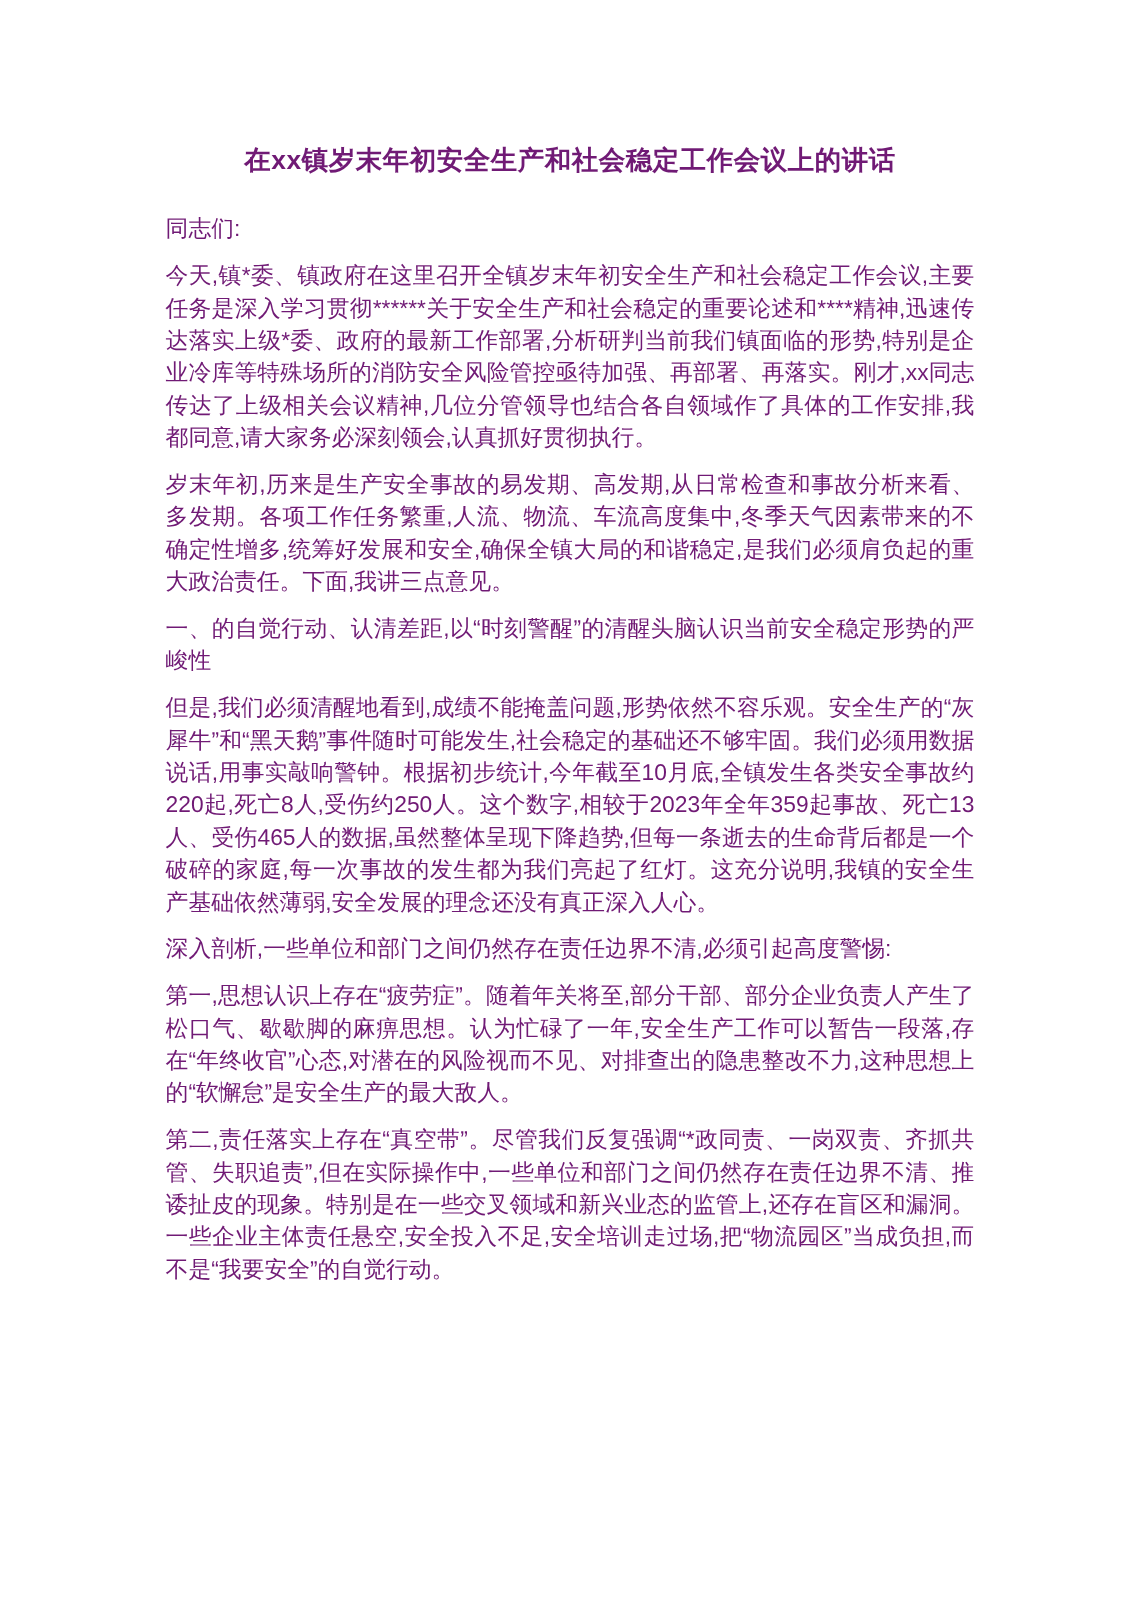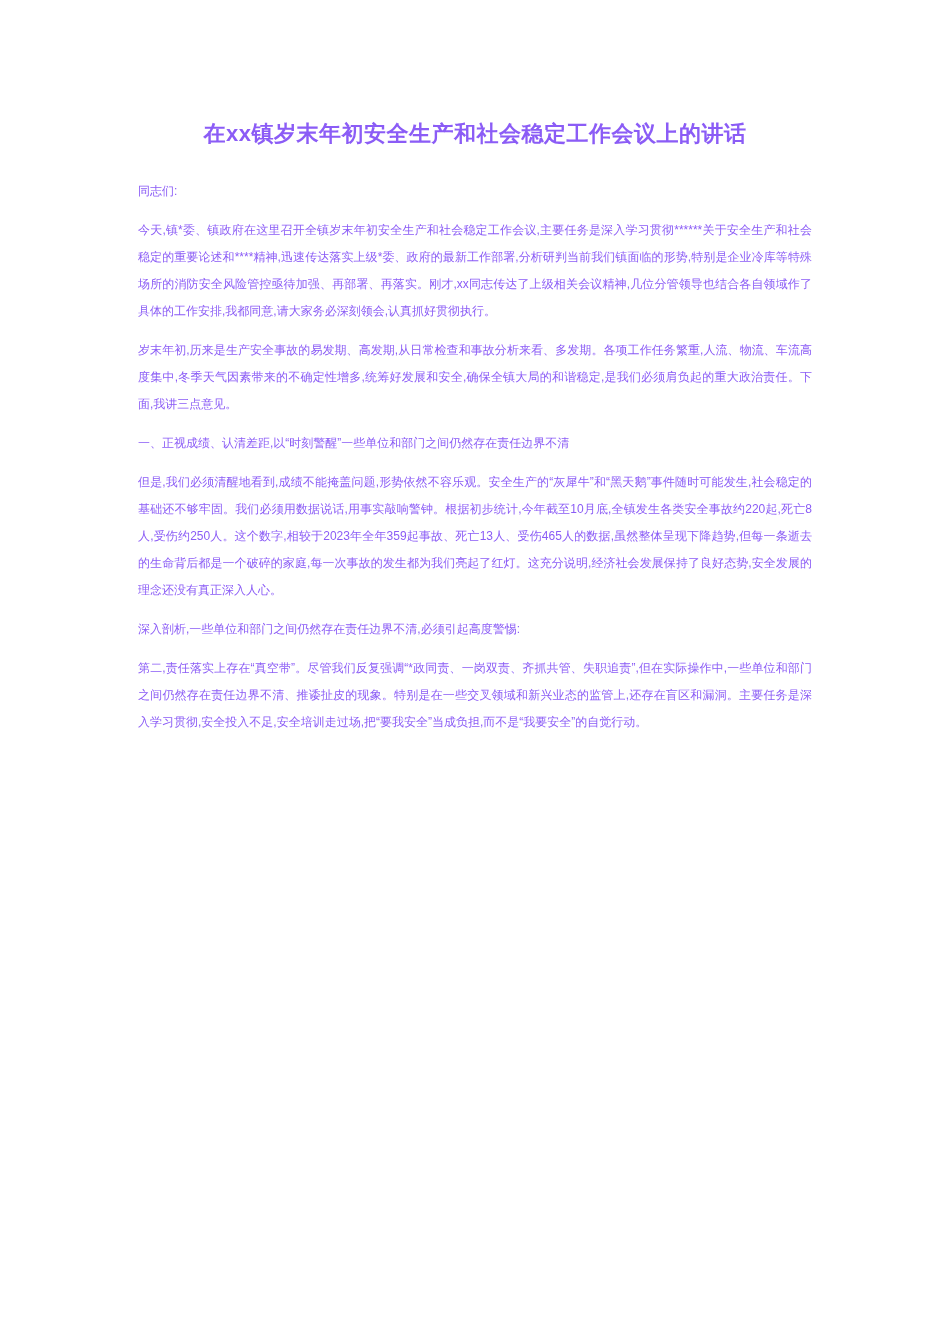--- a/index.html
+++ b/index.html
@@ -7,49 +7,50 @@
     padding: 0;
     background: #ffffff;
   }
   .page {
     width: 950px;
     min-height: 1344px;
     margin: 0 auto;
     box-sizing: border-box;
     padding: 118px 138px 70px 138px;
     background: #ffffff;
-    color: #8b5cf6;
+    color: #701a75;
     font-family: "Liberation Sans", "DejaVu Sans", sans-serif;
   }
   .doc-title {
     font-size: 22px;
     font-weight: bold;
     text-align: center;
     line-height: 1.45;
     margin: 0 0 28px 0;
     letter-spacing: 0.5px;
   }
   .para {
-    font-size: 12px;
+    font-size: 19px;
     line-height: 27px;
     text-align: justify;
     text-justify: inter-ideograph;
     margin: 0 0 12px 0;
     word-break: break-all;
   }
   .para.salutation {
     text-align: left;
   }
 </style>
 </head>
 <body>
 
 <div class="page">
   <h1 class="doc-title">在xx镇岁末年初安全生产和社会稳定工作会议上的讲话</h1>
 
   <p class="para salutation">同志们:</p>
   <p class="para">今天,镇*委、镇政府在这里召开全镇岁末年初安全生产和社会稳定工作会议,主要任务是深入学习贯彻******关于安全生产和社会稳定的重要论述和****精神,迅速传达落实上级*委、政府的最新工作部署,分析研判当前我们镇面临的形势,特别是企业冷库等特殊场所的消防安全风险管控亟待加强、再部署、再落实。刚才,xx同志传达了上级相关会议精神,几位分管领导也结合各自领域作了具体的工作安排,我都同意,请大家务必深刻领会,认真抓好贯彻执行。</p>
   <p class="para">岁末年初,历来是生产安全事故的易发期、高发期,从日常检查和事故分析来看、多发期。各项工作任务繁重,人流、物流、车流高度集中,冬季天气因素带来的不确定性增多,统筹好发展和安全,确保全镇大局的和谐稳定,是我们必须肩负起的重大政治责任。下面,我讲三点意见。</p>
-  <p class="para">一、正视成绩、认清差距,以“时刻警醒”一些单位和部门之间仍然存在责任边界不清</p>
-  <p class="para">但是,我们必须清醒地看到,成绩不能掩盖问题,形势依然不容乐观。安全生产的“灰犀牛”和“黑天鹅”事件随时可能发生,社会稳定的基础还不够牢固。我们必须用数据说话,用事实敲响警钟。根据初步统计,今年截至10月底,全镇发生各类安全事故约220起,死亡8人,受伤约250人。这个数字,相较于2023年全年359起事故、死亡13人、受伤465人的数据,虽然整体呈现下降趋势,但每一条逝去的生命背后都是一个破碎的家庭,每一次事故的发生都为我们亮起了红灯。这充分说明,经济社会发展保持了良好态势,安全发展的理念还没有真正深入人心。</p>
+  <p class="para">一、的自觉行动、认清差距,以“时刻警醒”的清醒头脑认识当前安全稳定形势的严峻性</p>
+  <p class="para">但是,我们必须清醒地看到,成绩不能掩盖问题,形势依然不容乐观。安全生产的“灰犀牛”和“黑天鹅”事件随时可能发生,社会稳定的基础还不够牢固。我们必须用数据说话,用事实敲响警钟。根据初步统计,今年截至10月底,全镇发生各类安全事故约220起,死亡8人,受伤约250人。这个数字,相较于2023年全年359起事故、死亡13人、受伤465人的数据,虽然整体呈现下降趋势,但每一条逝去的生命背后都是一个破碎的家庭,每一次事故的发生都为我们亮起了红灯。这充分说明,我镇的安全生产基础依然薄弱,安全发展的理念还没有真正深入人心。</p>
   <p class="para">深入剖析,一些单位和部门之间仍然存在责任边界不清,必须引起高度警惕:</p>
-  <p class="para">第二,责任落实上存在“真空带”。尽管我们反复强调“*政同责、一岗双责、齐抓共管、失职追责”,但在实际操作中,一些单位和部门之间仍然存在责任边界不清、推诿扯皮的现象。特别是在一些交叉领域和新兴业态的监管上,还存在盲区和漏洞。主要任务是深入学习贯彻,安全投入不足,安全培训走过场,把“要我安全”当成负担,而不是“我要安全”的自觉行动。</p>
+  <p class="para">第一,思想认识上存在“疲劳症”。随着年关将至,部分干部、部分企业负责人产生了松口气、歇歇脚的麻痹思想。认为忙碌了一年,安全生产工作可以暂告一段落,存在“年终收官”心态,对潜在的风险视而不见、对排查出的隐患整改不力,这种思想上的“软懈怠”是安全生产的最大敌人。</p>
+  <p class="para">第二,责任落实上存在“真空带”。尽管我们反复强调“*政同责、一岗双责、齐抓共管、失职追责”,但在实际操作中,一些单位和部门之间仍然存在责任边界不清、推诿扯皮的现象。特别是在一些交叉领域和新兴业态的监管上,还存在盲区和漏洞。一些企业主体责任悬空,安全投入不足,安全培训走过场,把“物流园区”当成负担,而不是“我要安全”的自觉行动。</p>
 </div>
 
 </body></html>

